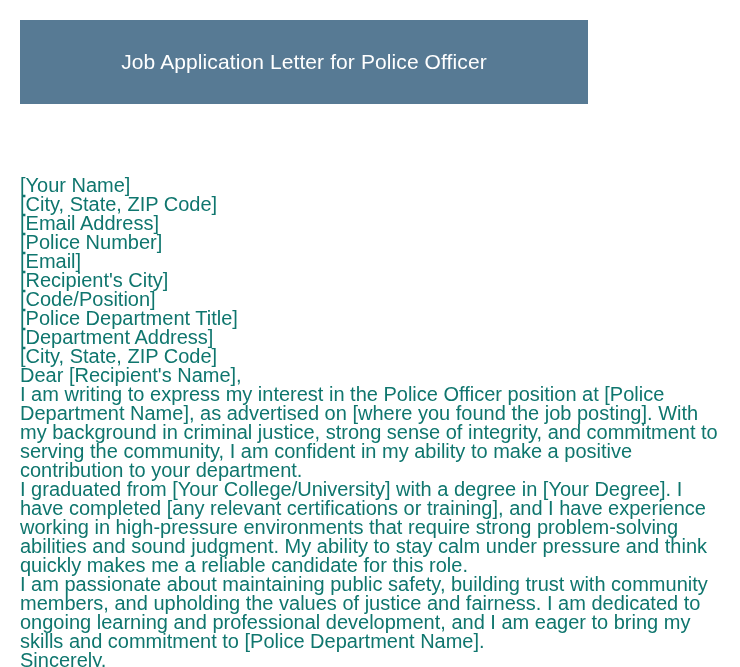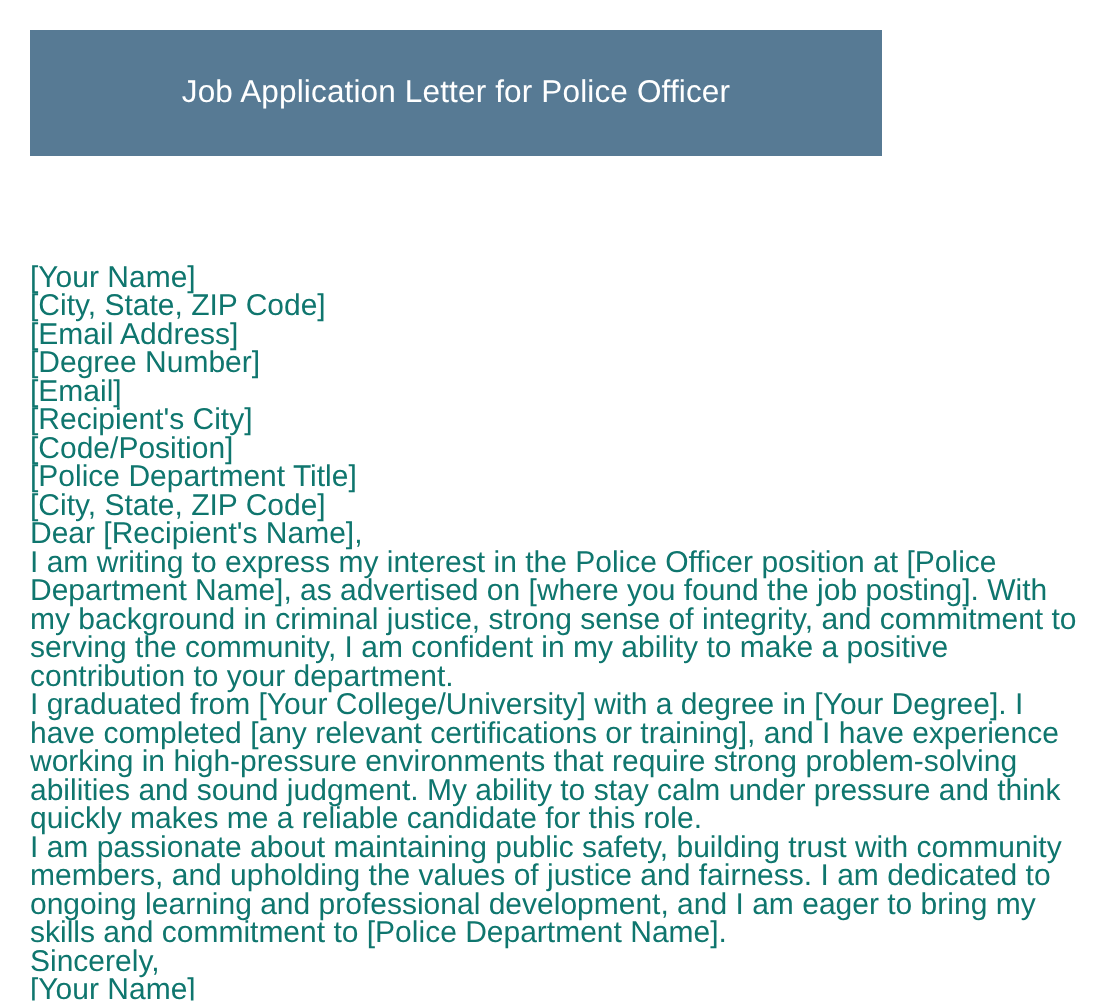--- a/index.html
+++ b/index.html
@@ -50,25 +50,26 @@
 <body>
 
 <div class="header">
   <h1>Job Application Letter for Police Officer</h1>
 </div>
 
 <div class="letter">
   <p>[Your Name]</p>
   <p>[City, State, ZIP Code]</p>
   <p>[Email Address]</p>
-  <p>[Degree Number]</p>
+  <p>[Police Number]</p>
   <p>[Email]</p>
   <p>[Recipient's City]</p>
   <p>[Code/Position]</p>
   <p>[Police Department Title]</p>
+  <p>[Department Address]</p>
   <p>[City, State, ZIP Code]</p>
   <p>Dear [Recipient's Name],</p>
   <p>I am writing to express my interest in the Police Officer position at [Police Department Name], as advertised on [where you found the job posting]. With my background in criminal justice, strong sense of integrity, and commitment to serving the community, I am confident in my ability to make a positive contribution to your department.</p>
   <p>I graduated from [Your College/University] with a degree in [Your Degree]. I have completed [any relevant certifications or training], and I have experience working in high-pressure environments that require strong problem-solving abilities and sound judgment. My ability to stay calm under pressure and think quickly makes me a reliable candidate for this role.</p>
   <p>I am passionate about maintaining public safety, building trust with community members, and upholding the values of justice and fairness. I am dedicated to ongoing learning and professional development, and I am eager to bring my skills and commitment to [Police Department Name].</p>
   <p>Sincerely,</p>
   <p>[Your Name]</p>
 </div>
 
 </body></html>

